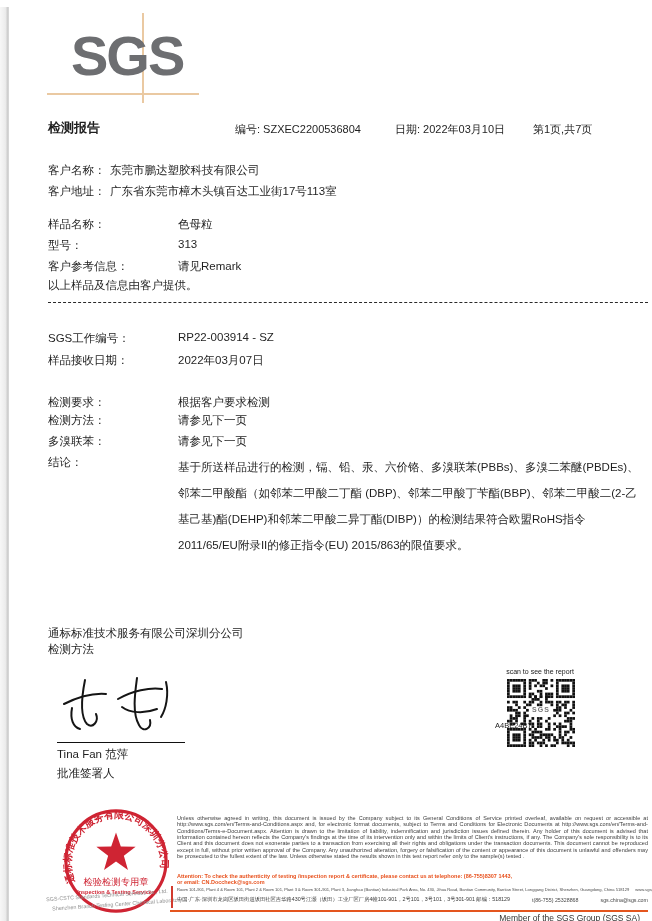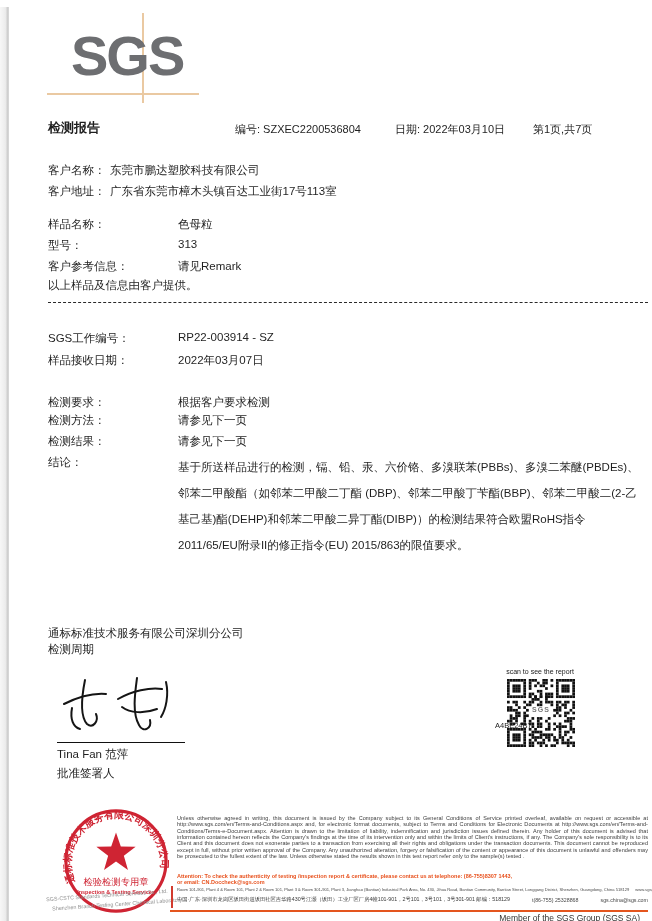--- a/index.html
+++ b/index.html
@@ -110,30 +110,30 @@
   </div>
   <div class="row" style="top:388px">
     <span class="lbl">检测要求：</span>
     <span class="val2">根据客户要求检测</span>
   </div>
   <div class="row" style="top:406px">
     <span class="lbl">检测方法：</span>
     <span class="val2">请参见下一页</span>
   </div>
   <div class="row" style="top:427px">
-    <span class="lbl">检测结果：</span>
+    <span class="lbl">多溴联苯：</span>
     <span class="val2">请参见下一页</span>
   </div>
   <div class="row" style="top:448px">
     <span class="lbl">结论：</span>
   </div>
   <div class="conclusion-text">基于所送样品进行的检测，镉、铅、汞、六价铬、多溴联苯(PBBs)、多溴二苯醚(PBDEs)、邻苯二甲酸酯（如邻苯二甲酸二丁酯 (DBP)、邻苯二甲酸丁苄酯(BBP)、邻苯二甲酸二(2-乙基己基)酯(DEHP)和邻苯二甲酸二异丁酯(DIBP)）的检测结果符合欧盟RoHS指令2011/65/EU附录II的修正指令(EU) 2015/863的限值要求。</div>
 
   <div class="company-line">通标标准技术服务有限公司深圳分公司</div>
-  <div class="auth-line">检测周期</div>
+  <div class="auth-line">检测方法</div>
   <svg class="sig-svg" width="130" height="70" viewBox="0 0 130 70">
     <g fill="none" stroke="#151515" stroke-width="2" stroke-linecap="round">
       <path d="M4,33 C18,26 34,22 46,23"></path>
       <path d="M25,9 C22,24 19,44 27,53 C33,58 39,50 36,43"></path>
       <path d="M12,37 C10,48 13,56 20,58"></path>
       <path d="M58,28 C72,20 90,16 102,18"></path>
       <path d="M77,7 C75,22 72,42 79,54 C83,62 92,58 90,49"></path>
       <path d="M62,36 C70,42 84,43 97,38"></path>
       <path d="M106,11 C109,24 106,38 101,46"></path>
     </g>

